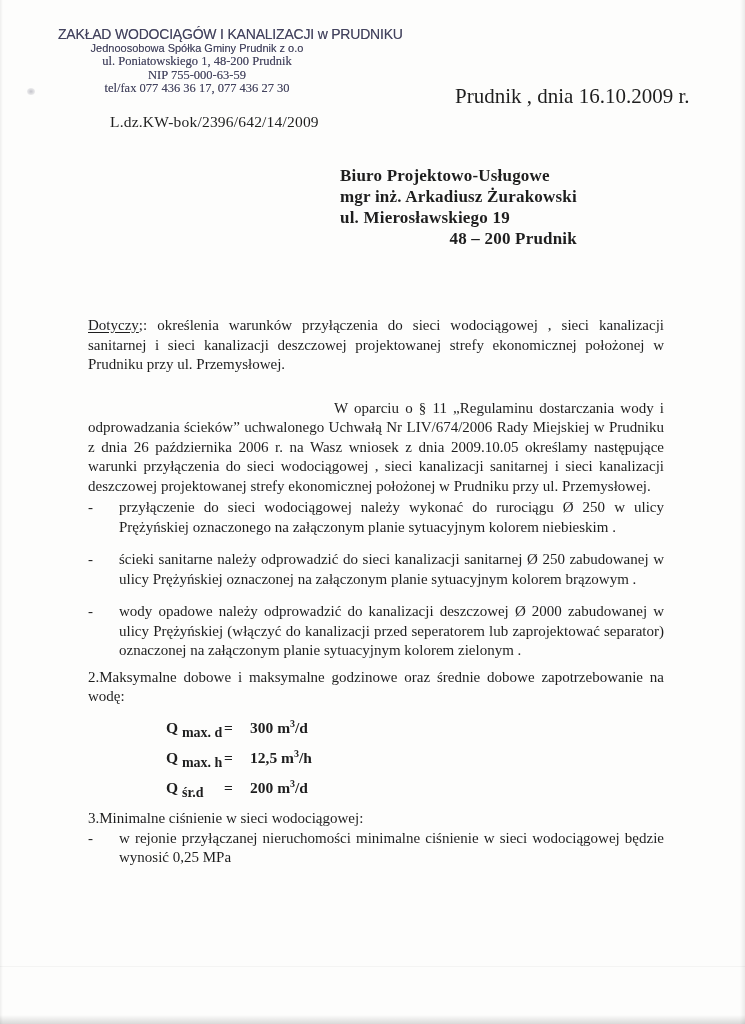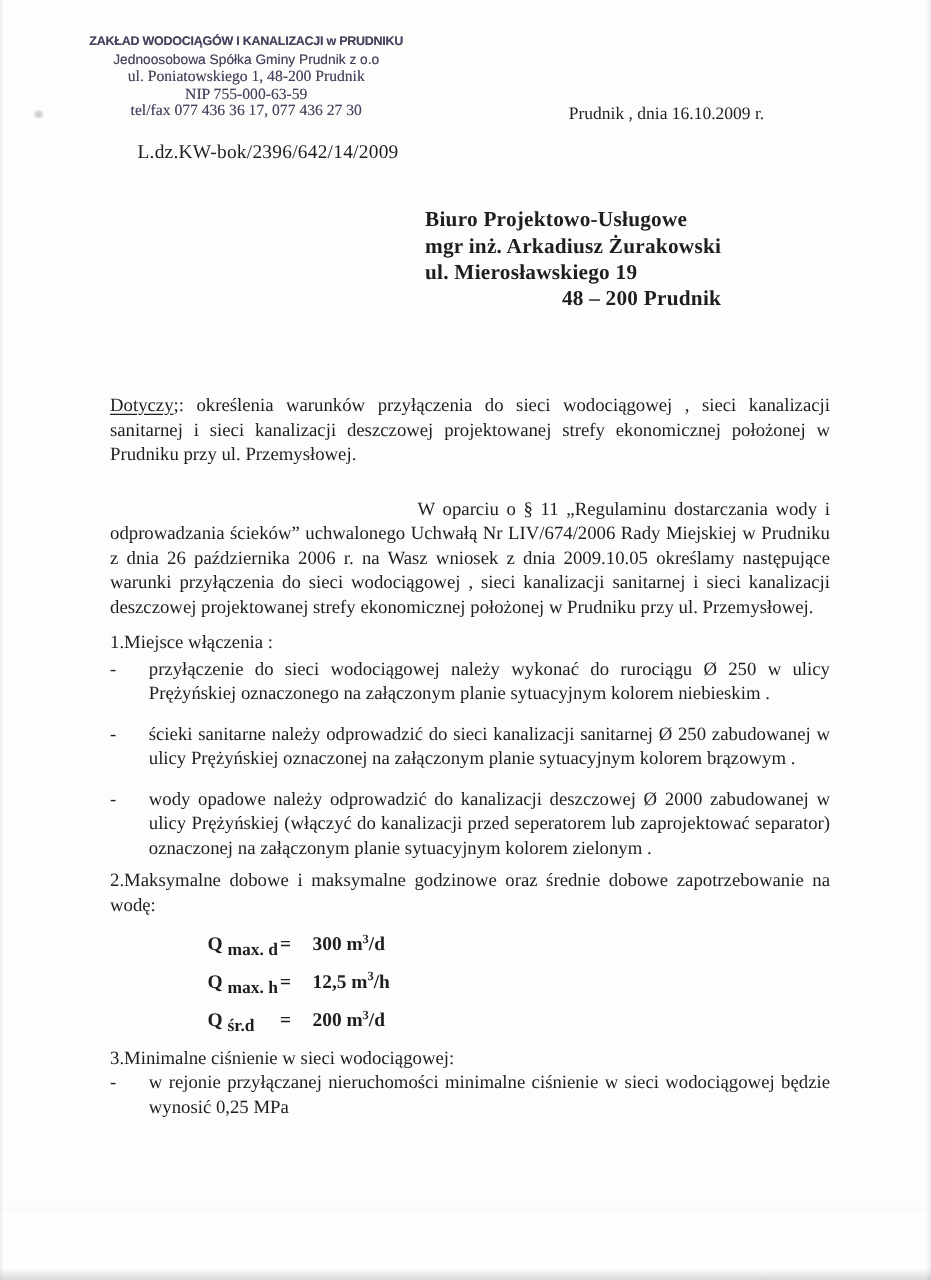--- a/index.html
+++ b/index.html
@@ -36,27 +36,27 @@
     background: radial-gradient(ellipse, rgba(90,90,110,0.35), rgba(90,90,110,0));
   }
 
   
   .stamp {
     position: absolute; left: 58px; top: 27px; width: 278px;
     text-align: center;
     color: #43435e;
     text-shadow: 0 0 0.5px rgba(67,67,94,0.55);
   }
-  .stamp-l1 { font-family: "Liberation Sans", sans-serif; font-size: 10px; font-weight: 700; letter-spacing: -0.2px; line-height: 14px; white-space: nowrap; }
+  .stamp-l1 { font-family: "Liberation Sans", sans-serif; font-size: 14px; font-weight: 400; letter-spacing: -0.2px; line-height: 14px; white-space: nowrap; }
   .stamp-l2 { font-family: "Liberation Sans", sans-serif; font-size: 11px; line-height: 14px; white-space: nowrap; }
   .stamp-l3, .stamp-l4, .stamp-l5 { font-family: "Liberation Serif", serif; font-size: 12.5px; line-height: 13.5px; white-space: nowrap; }
 
   .date-line {
     position: absolute; left: 455px; top: 84px;
-    font-size: 14px;
+    font-size: 21px;
     text-align: right;
   }
   .reference {
     position: absolute; left: 110px; top: 113px;
     font-size: 15.5px;
     letter-spacing: 0.2px;
   }
 
   .recipient {
     position: absolute; left: 340px; top: 165px;
@@ -124,21 +124,20 @@
     <div>ul. Mierosławskiego 19</div>
     <div class="underlined">48 – 200 Prudnik</div>
   </div>
 
   <div class="body-col">
 
     <div class="para subject"><span class="label">Dotyczy</span><span>;:</span><span> określenia warunków przyłączenia do sieci wodociągowej , sieci kanalizacji sanitarnej i sieci kanalizacji deszczowej projektowanej strefy ekonomicznej położonej w Prudniku przy ul. Przemysłowej.</span></div>
 
     <div class="para intro">W oparciu o § 11 „Regulaminu dostarczania wody i odprowadzania ścieków” uchwalonego Uchwałą Nr LIV/674/2006 Rady Miejskiej w Prudniku z dnia 26 października 2006 r. na Wasz wniosek z dnia 2009.10.05 określamy następujące warunki przyłączenia do sieci wodociągowej , sieci kanalizacji sanitarnej i sieci kanalizacji deszczowej projektowanej strefy ekonomicznej położonej w Prudniku przy ul. Przemysłowej.</div>
 
-    <div class="sec-heading sec1-heading">1.Miejsce włączenia :</div>
 
     <div class="bullet">
       <span class="marker">-</span>
         <span class="spacer"></span>
       <span class="btext">przyłączenie do sieci wodociągowej należy wykonać do rurociągu Ø 250 w ulicy Prężyńskiej oznaczonego na załączonym planie sytuacyjnym kolorem niebieskim .</span>
     </div>
 
     <div class="bullet">
       <span class="marker">-</span>
         <span class="spacer"></span>

